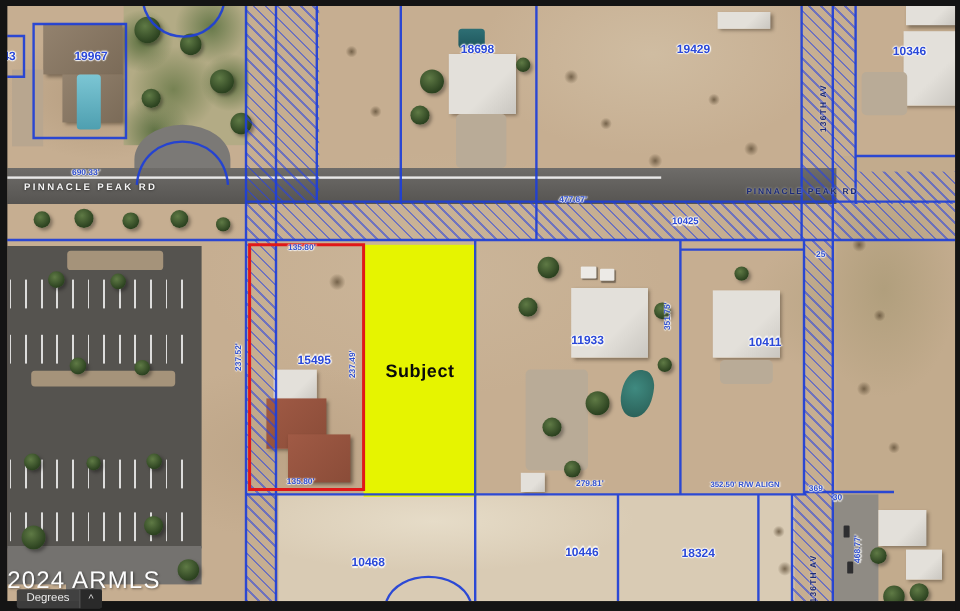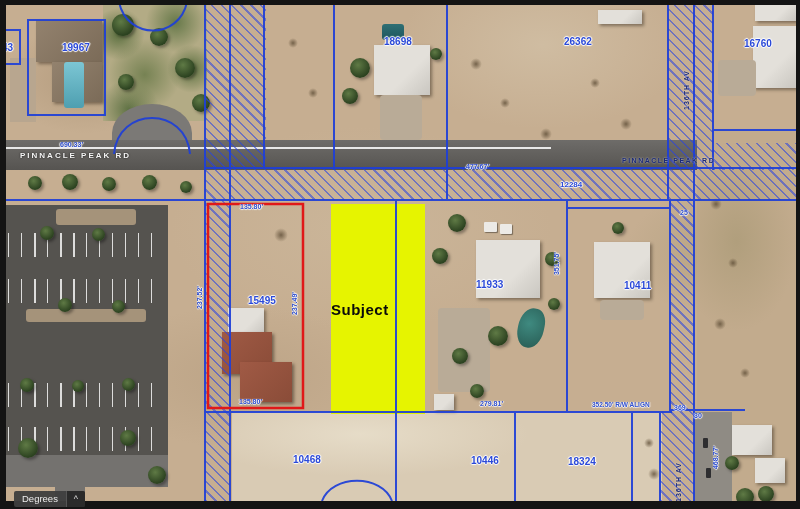--- a/index.html
+++ b/index.html
@@ -54,21 +54,21 @@
       box-shadow:2px 2px 3px rgba(0,0,0,.35);}
   .sc{position:absolute;border-radius:50%;
       background:radial-gradient(circle, rgba(95,78,55,.8), rgba(95,78,55,0) 70%);}
 
   
   .hatch{position:absolute;background:repeating-linear-gradient(45deg, rgba(40,66,225,.55) 0 1.5px, rgba(0,0,0,0) 1.5px 7px);}
 
   svg.lines{left:0;top:0;z-index:4;}
 
   .subject{left:303px;top:204px;width:94px;height:210px;background:#e6f400;z-index:3;
-           display:flex;align-items:center;margin-left:28px;}
+           display:flex;align-items:center;justify-content:center;}
   .subject span{font-size:15px;font-weight:bold;color:#0a0a0a;letter-spacing:.5px;}
 
   
   .plabel{position:absolute;z-index:6;font-size:10px;font-weight:bold;color:#2b49d8;white-space:nowrap;
     text-shadow:-1px 0 1px #fff,1px 0 1px #fff,0 -1px 1px #fff,0 1px 1px #fff;}
   .dlabel{position:absolute;z-index:6;font-size:7px;font-weight:bold;color:#3050d0;white-space:nowrap;
     text-shadow:-1px 0 1px rgba(255,255,255,.9),1px 0 1px rgba(255,255,255,.9),0 1px 1px rgba(255,255,255,.9);}
   .vert{writing-mode:vertical-rl;transform:rotate(180deg);}
   .slabel{position:absolute;z-index:6;font-size:8px;font-weight:bold;color:#f5f5f5;letter-spacing:2px;white-space:nowrap;
     text-shadow:0 0 2px rgba(0,0,0,.8);}
@@ -233,27 +233,27 @@
       <path d="M119,2 C127,40 179,40 187,2"></path>
       <path d="M114,154 C118,106 186,106 190,154"></path>
       <path d="M322,501 C332,474 382,474 392,501"></path>
     </g>
     <path d="M208,204 H303 V408 H208 Z" stroke="#e01818" stroke-width="2.5" fill="none"></path>
   </svg>
 
   <div class="plabel" style="left:2px;top:42px;">43</div>
   <div class="plabel" style="left:62px;top:42px;">19967</div>
   <div class="plabel" style="left:384px;top:36px;">18698</div>
-  <div class="plabel" style="left:564px;top:36px;">26362</div>
-  <div class="plabel" style="left:744px;top:38px;">16760</div>
-  <div class="plabel" style="left:560px;top:180px;font-size:8px;">12284</div>
+  <div class="plabel" style="left:564px;top:36px;">19429</div>
+  <div class="plabel" style="left:744px;top:38px;">10346</div>
+  <div class="plabel" style="left:560px;top:180px;font-size:8px;">10425</div>
   <div class="plabel" style="left:248px;top:295px;">15495</div>
   <div class="plabel" style="left:476px;top:279px;">11933</div>
   <div class="plabel" style="left:624px;top:280px;">10411</div>
-  <div class="plabel" style="left:293px;top:454px;">10468</div>
+  <div class="plabel" style="left:293px;top:464px;">10468</div>
   <div class="plabel" style="left:451px;top:455px;margin-left:20px;">10446</div>
   <div class="plabel" style="left:568px;top:456px;">18324</div>
 
   <div class="slabel" style="left:20px;top:151px;">PINNACLE PEAK RD</div>
   <div class="slabel2" style="left:622px;top:157px;">PINNACLE PEAK RD</div>
   <div class="vstreet" style="left:683px;top:30px;height:80px;">136TH AV</div>
   <div class="vstreet" style="left:675px;top:446px;height:56px;">136TH AV</div>
 
   <div class="dlabel" style="left:60px;top:141px;">690.33'</div>
   <div class="dlabel" style="left:466px;top:163px;">477.67'</div>
@@ -267,18 +267,19 @@
   <div class="dlabel" style="left:674px;top:404px;">369</div>
   <div class="dlabel" style="left:694px;top:412px;">30</div>
   <div class="dlabel" style="left:680px;top:209px;">25</div>
   <div class="dlabel vert" style="left:712px;top:446px;">468.77'</div>
 
   <div class="frame" style="left:0;top:0;width:800px;height:5px;"></div>
   <div class="frame" style="left:0;top:501px;width:800px;height:8px;"></div>
   <div class="frame" style="left:0;top:0;width:6px;height:509px;"></div>
   <div class="frame" style="left:796px;top:0;width:4px;height:509px;"></div>
 
+  <div class="abs watermark">2024 ARMLS</div>
   <div class="abs degrees">
     <span class="lab">Degrees</span>
     <span class="chev">^</span>
   </div>
 
 </div>
 
 </body></html>

